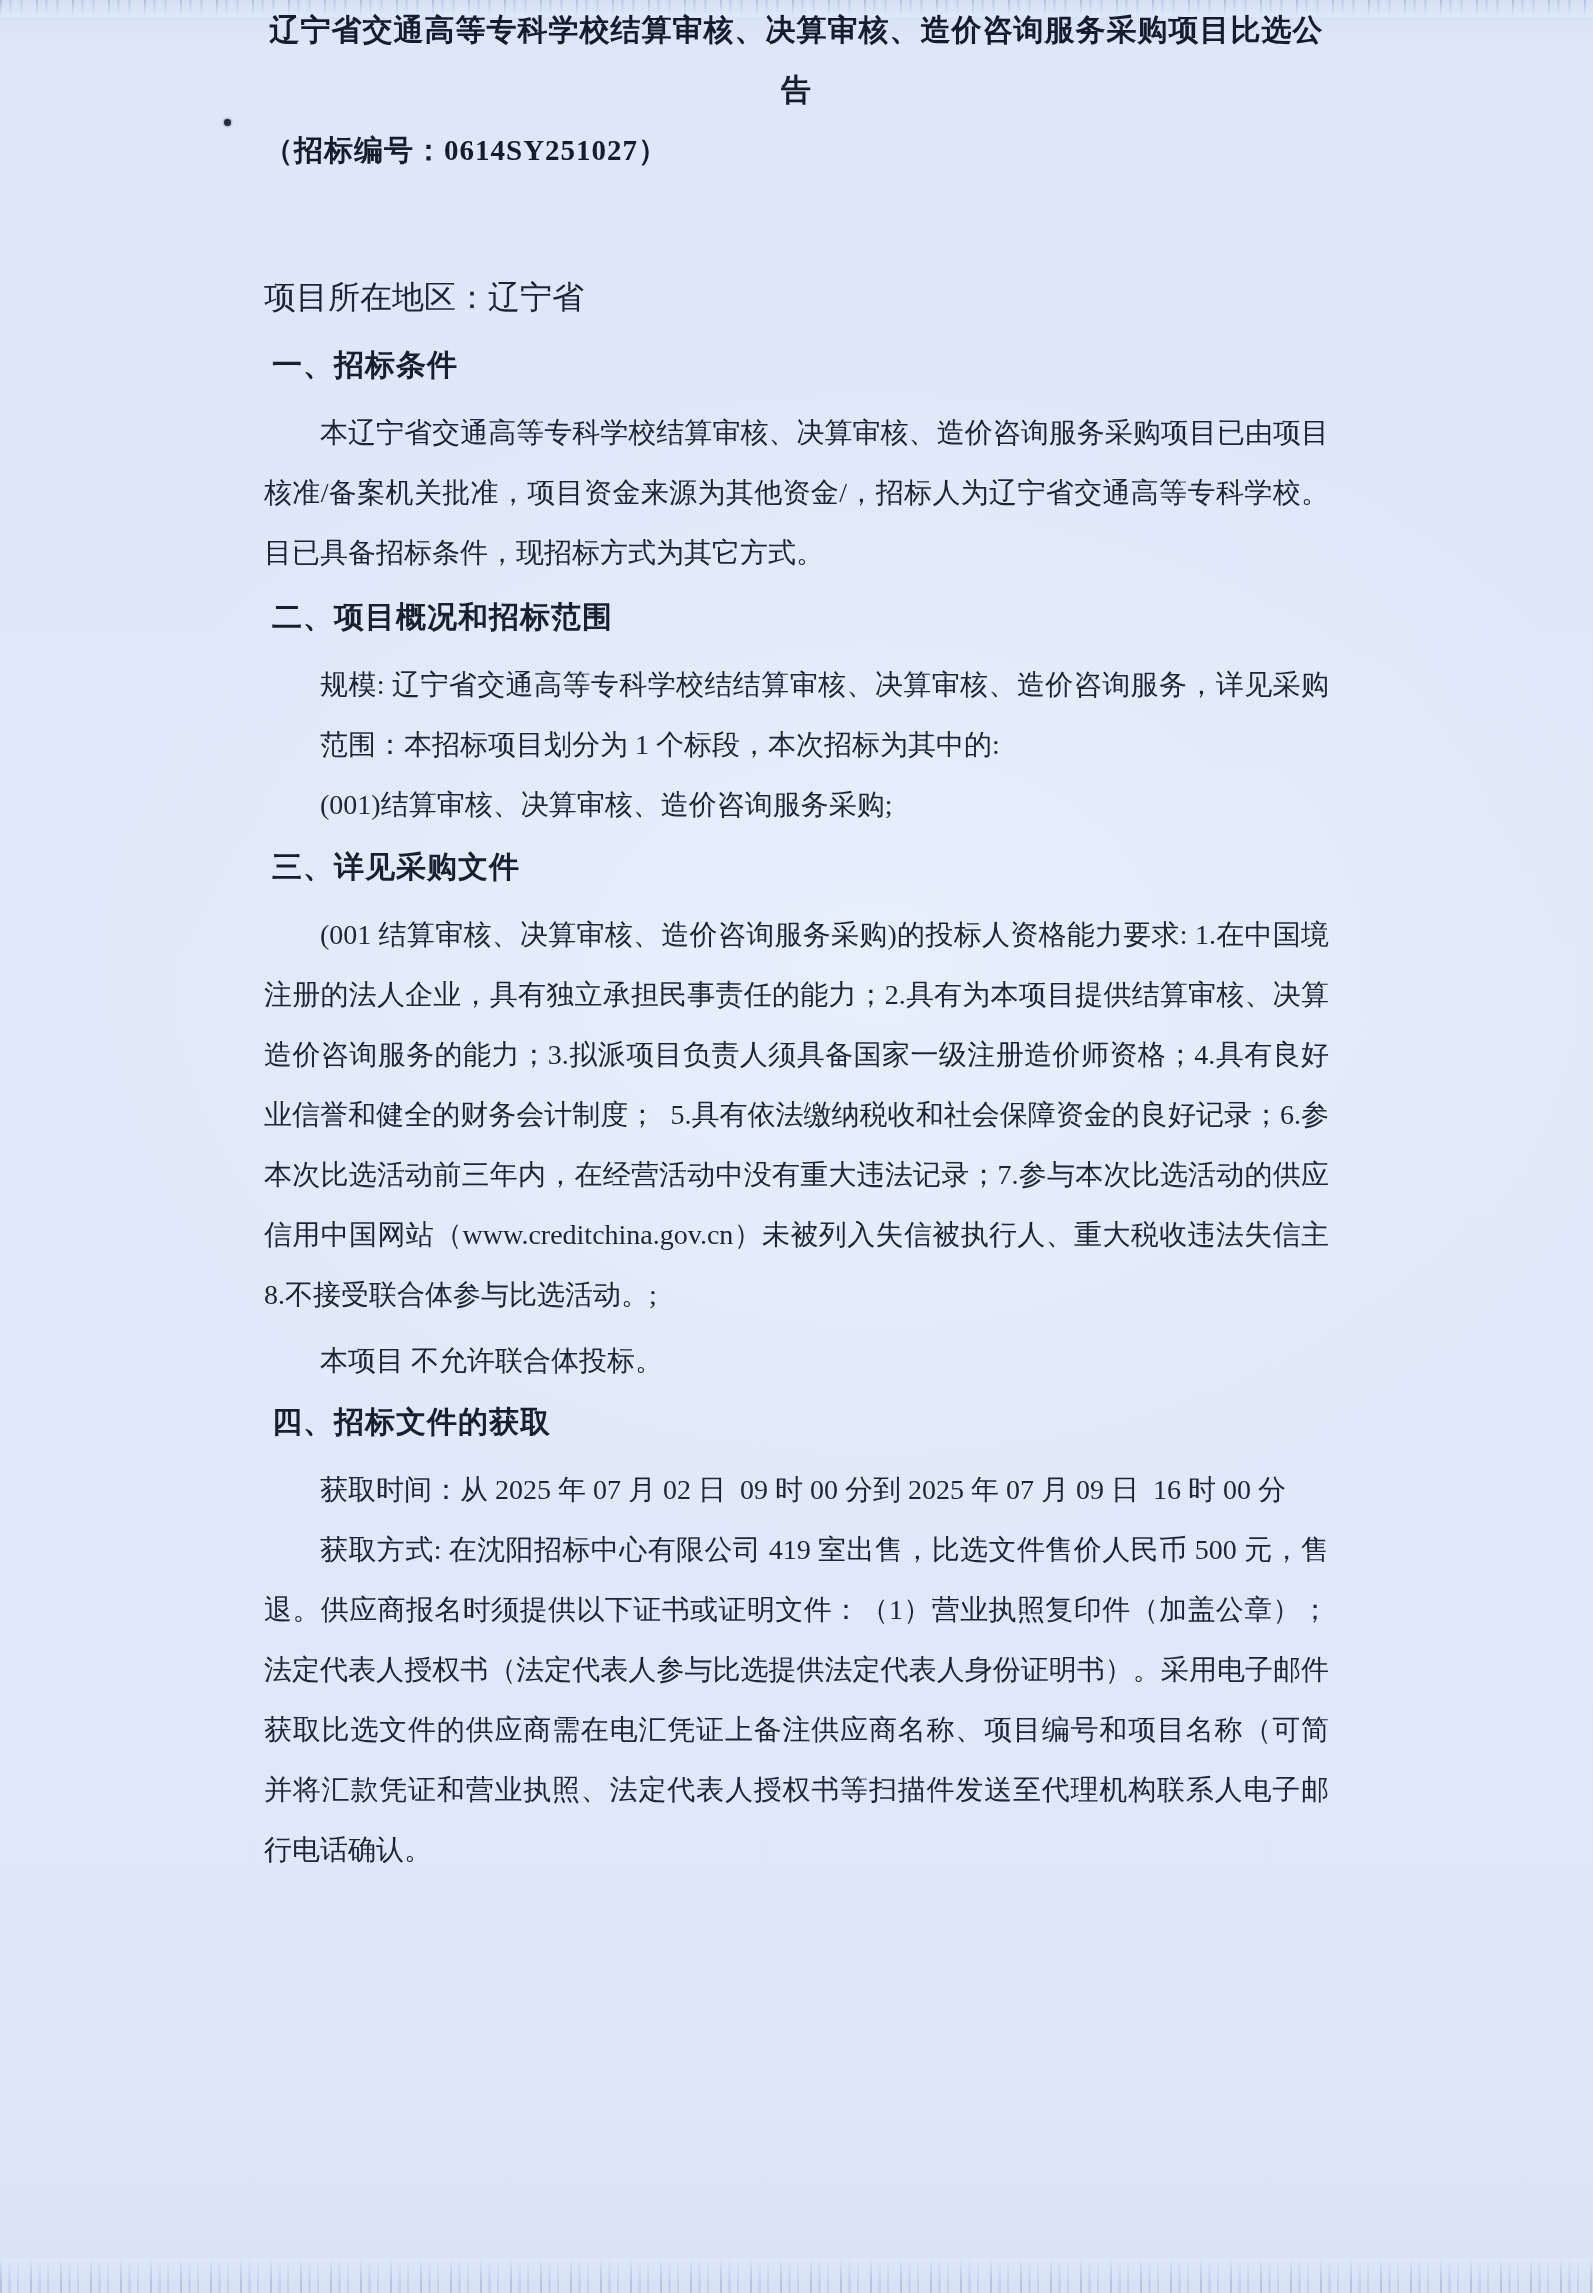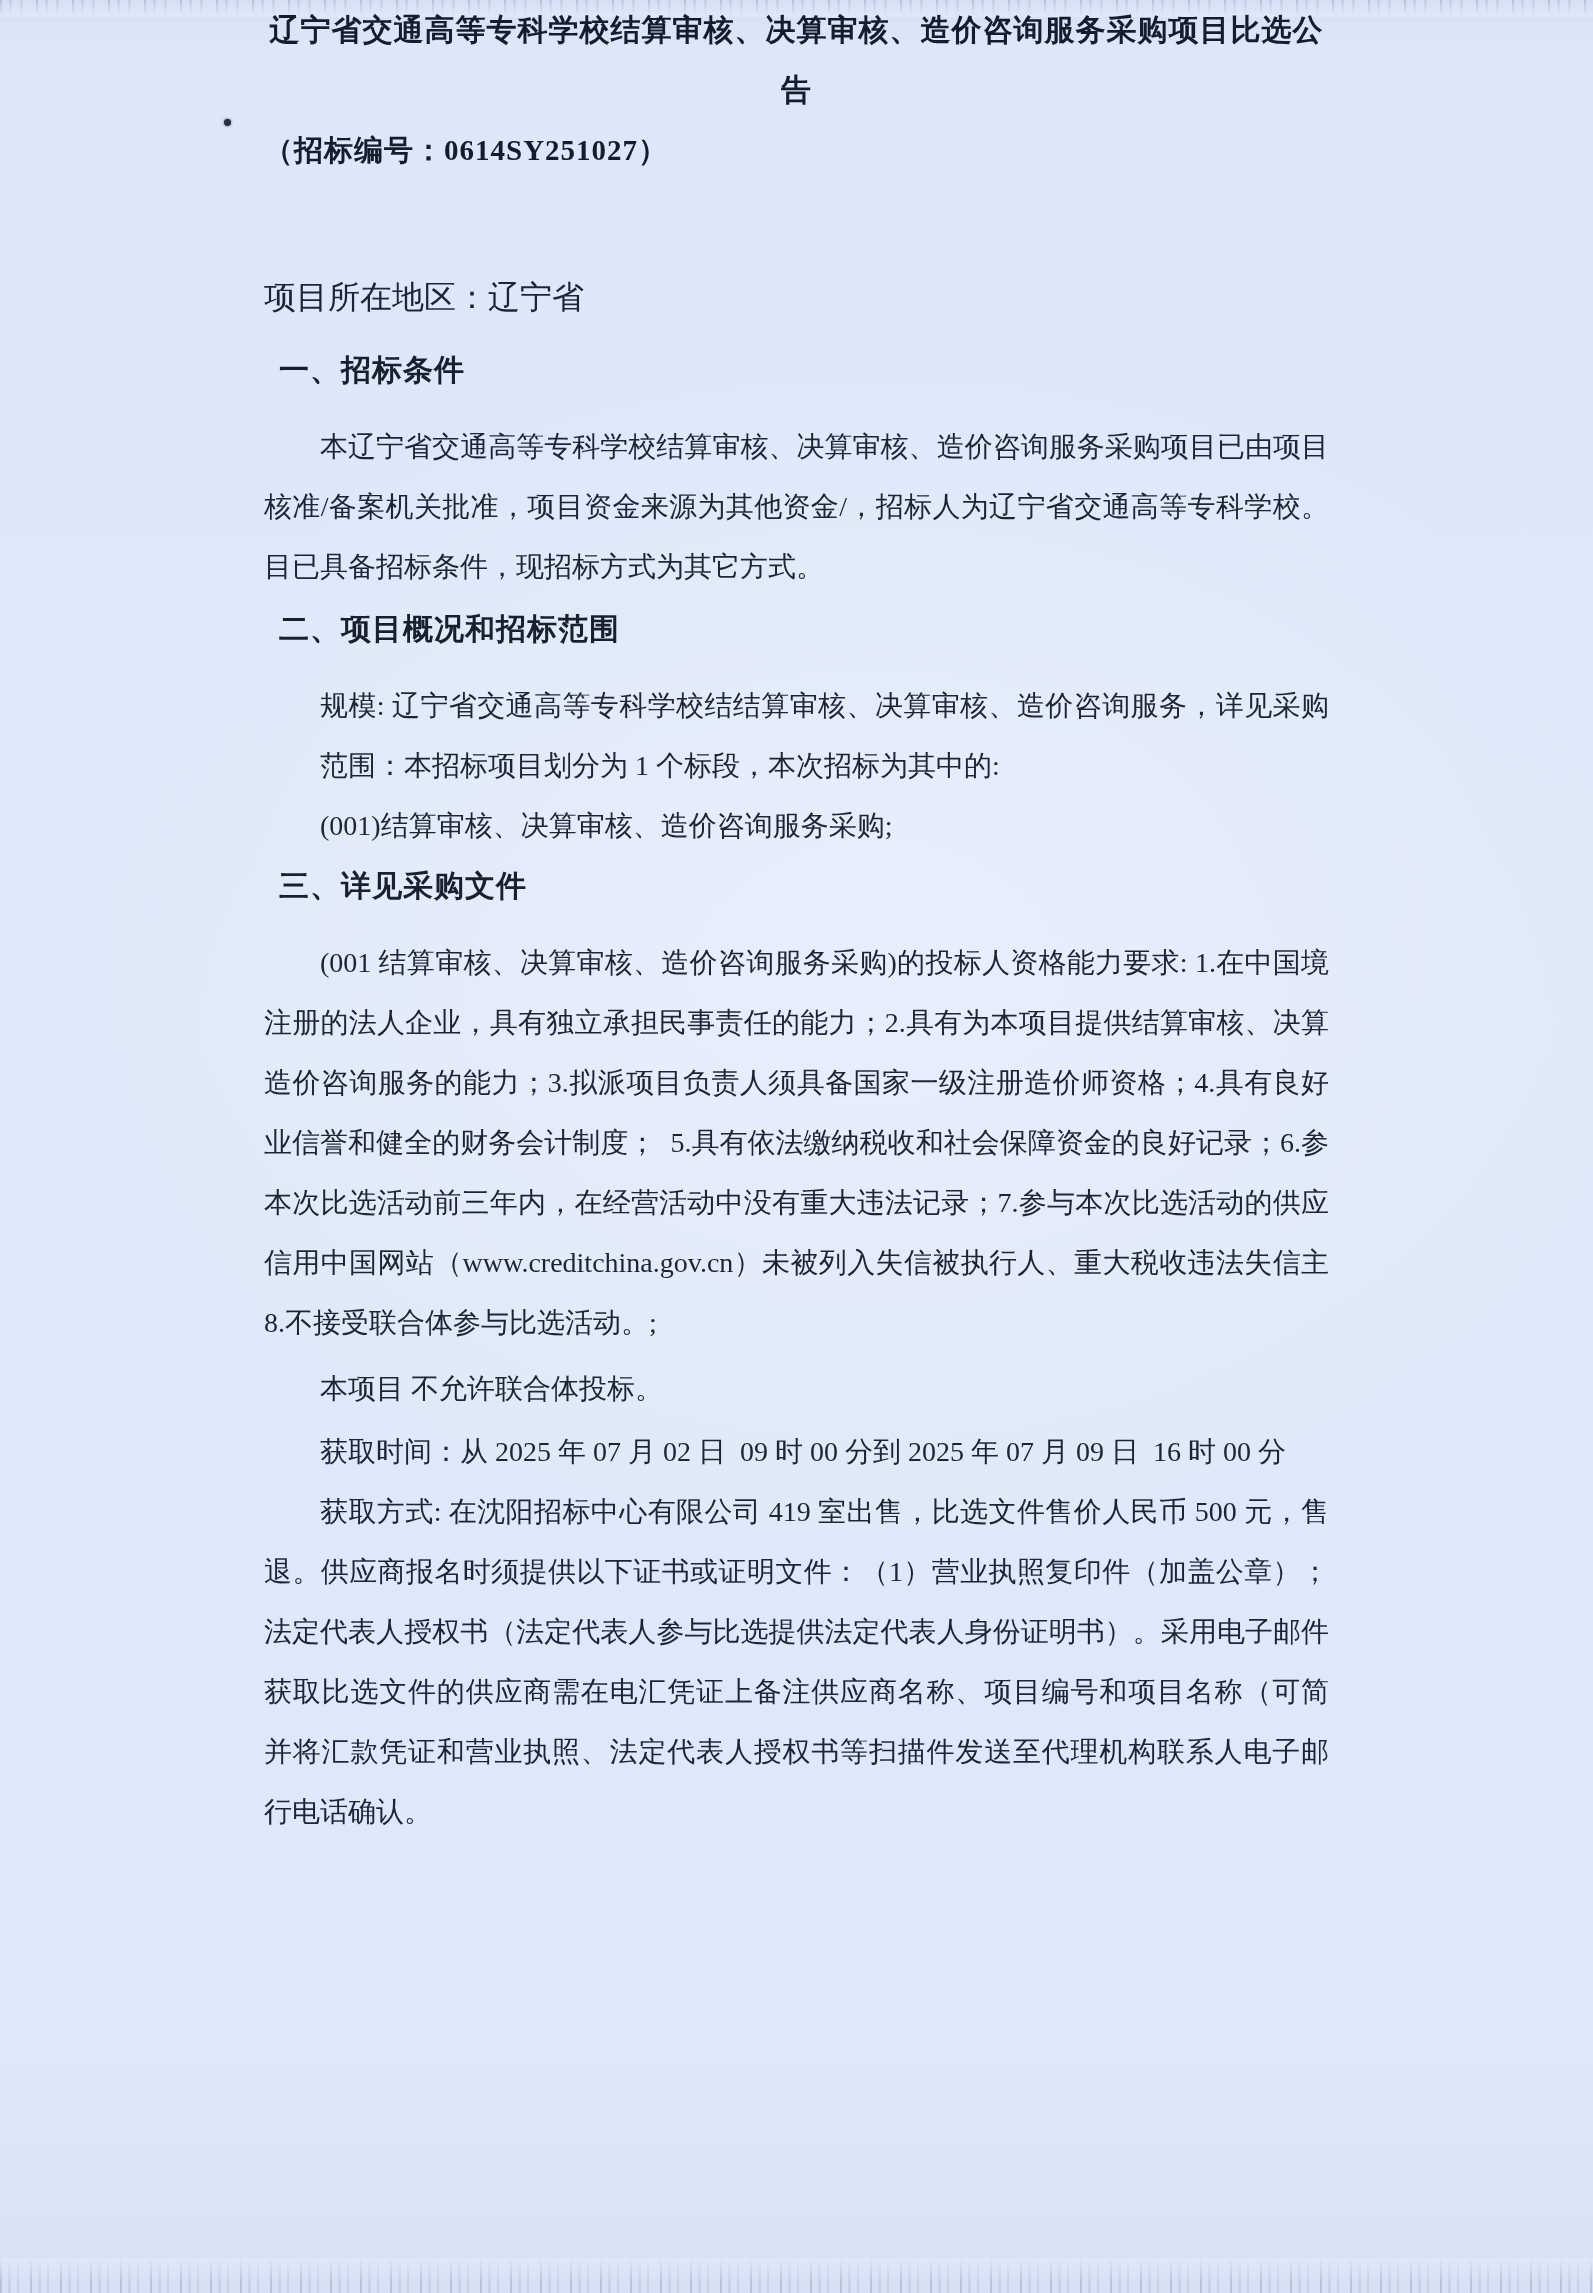--- a/index.html
+++ b/index.html
@@ -69,22 +69,22 @@
   }
 
   .location-line {
     margin-top: 87px;
     font-size: 32px;
     line-height: 60px;
     white-space: pre-wrap;
   }
 
   .sec-heading {
-    margin: 15px;
-    font-family: Liberation Mono, monospace;
+    margin: 8px;
+    font-family: Liberation Sans, sans-serif;
     font-weight: bold;
     font-size: 30px;
     line-height: 60px;
     color: #18202f;
     letter-spacing: 1px;
   }
   .sec-heading.mt4 { margin-top: 3.9px; }
   .sec-heading.mt2 { margin-top: 1.9px; }
 
   .para { margin: 0; font-size: 28px; }
@@ -157,20 +157,21 @@
           <div class="ln">造价咨询服务的能力；3.拟派项目负责人须具备国家一级注册造价师资格；4.具有良好的商</div>
           <div class="ln">业信誉和健全的财务会计制度；  5.具有依法缴纳税收和社会保障资金的良好记录；6.参加</div>
           <div class="ln">本次比选活动前三年内，在经营活动中没有重大违法记录；7.参与本次比选活动的供应商在</div>
           <div class="ln">信用中国网站（www.creditchina.gov.cn）未被列入失信被执行人、重大税收违法失信主体；</div>
           <div class="ln">8.不接受联合体参与比选活动。;</div>
         </div>
       <div class="joint-line"><span>本项目 </span><span class="em">不允许</span><span>联合体投标。</span></div>
     </div>
 
     <div>
+      <h2 class="sec-heading mt2">四、招标文件的获取</h2>
       <div class="para indent-first mt4">
           <div class="ln">获取时间：从 2025 年 07 月 02 日  09 时 00 分到 2025 年 07 月 09 日  16 时 00 分</div>
         </div>
       <div class="para indent-first">
           <div class="ln">获取方式: 在沈阳招标中心有限公司 419 室出售，比选文件售价人民币 500 元，售后不</div>
           <div class="ln">退。供应商报名时须提供以下证书或证明文件：（1）营业执照复印件（加盖公章）；（2）</div>
           <div class="ln">法定代表人授权书（法定代表人参与比选提供法定代表人身份证明书）。采用电子邮件方式</div>
           <div class="ln">获取比选文件的供应商需在电汇凭证上备注供应商名称、项目编号和项目名称（可简写)，</div>
           <div class="ln">并将汇款凭证和营业执照、法定代表人授权书等扫描件发送至代理机构联系人电子邮箱，进</div>
           <div class="ln">行电话确认。</div>

